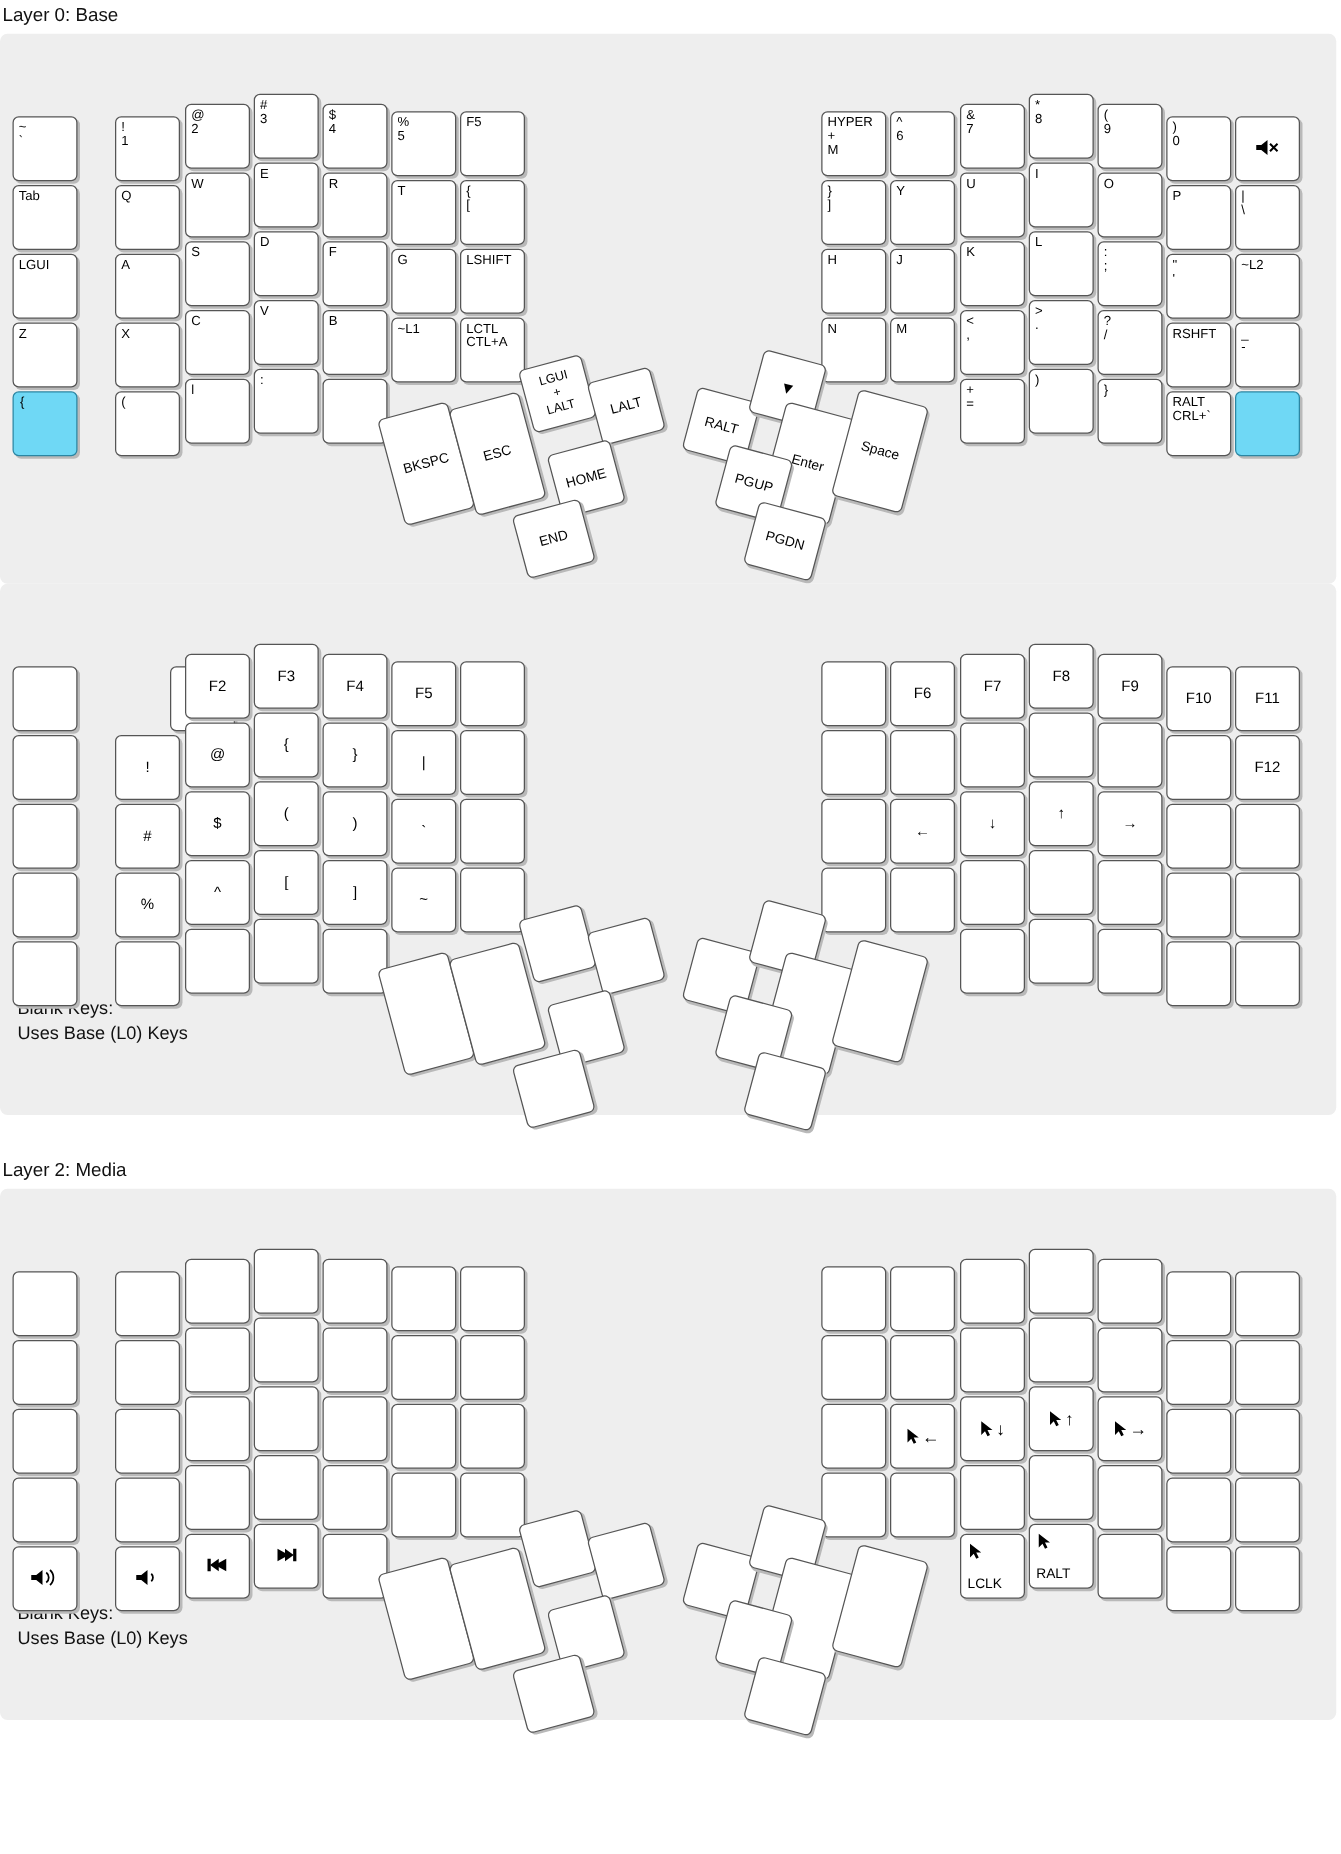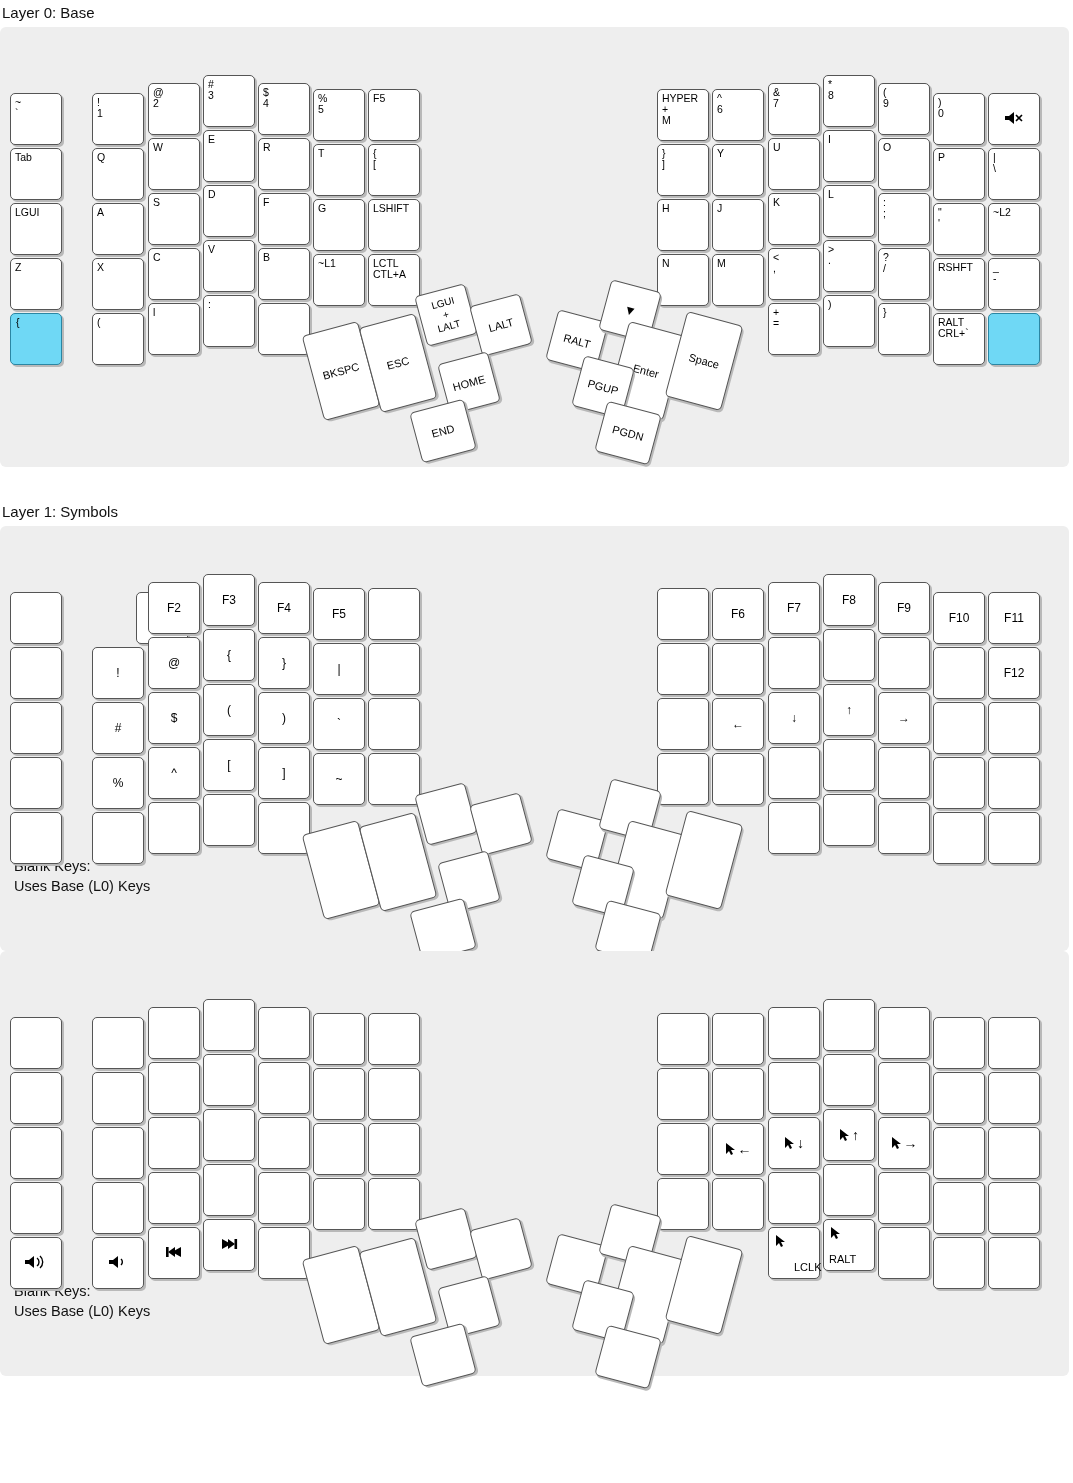--- a/index.html
+++ b/index.html
@@ -281,21 +281,20 @@
         <span class="lg c" style="font-size: 11px; line-height: 12px;">Space</span>
       </div>
       <div class="key rot" style="left: 577px; top: 334px; width: 52px; height: 52px; transform: rotate(15deg);">
         <span class="lg c" style="font-size: 11px; line-height: 12px;">PGUP</span>
       </div>
       <div class="key rot" style="left: 600px; top: 380px; width: 56px; height: 52px; transform: rotate(15deg);">
         <span class="lg c" style="font-size: 11px; line-height: 12px;">PGDN</span>
       </div>
     </div>
 
-  <div class="layer-title" style="margin-top:32px;">Layer 1: Symbols</div>
   <div class="layer-panel" id="panel1" style="height:425px;">
     <div class="note" style="left:14px;top:330px;">Blank Keys:
 Uses Base (L0) Keys</div>
   <div class="key" style="left: 10px; top: 66px; width: 52px; height: 52px;"></div>
       <div class="key" style="left: 92px; top: 66px; width: 52px; height: 52px; margin-left: 44px;">
         <span class="lg c sym">F1</span>
       </div>
       <div class="key" style="left: 148px; top: 56px; width: 52px; height: 52px;">
         <span class="lg c sym">F2</span>
       </div>
@@ -451,20 +450,21 @@
         <span class="lg c" style="font-size: 11px; line-height: 12px;"></span>
       </div>
       <div class="key rot" style="left: 577px; top: 334px; width: 52px; height: 52px; transform: rotate(15deg);">
         <span class="lg c" style="font-size: 11px; line-height: 12px;"></span>
       </div>
       <div class="key rot" style="left: 600px; top: 380px; width: 56px; height: 52px; transform: rotate(15deg);">
         <span class="lg c" style="font-size: 11px; line-height: 12px;"></span>
       </div>
     </div>
 
+  <div class="layer-title" style="margin-top:32px;">Layer 2: Media</div>
   <div class="layer-panel" id="panel2" style="height:425px;">
     <div class="note" style="left:14px;top:330px;">Blank Keys:
 Uses Base (L0) Keys</div>
   <div class="key" style="left: 10px; top: 66px; width: 52px; height: 52px;"></div>
       <div class="key" style="left: 92px; top: 66px; width: 52px; height: 52px;"></div>
       <div class="key" style="left: 148px; top: 56px; width: 52px; height: 52px;"></div>
       <div class="key" style="left: 203px; top: 48px; width: 52px; height: 52px;"></div>
       <div class="key" style="left: 258px; top: 56px; width: 52px; height: 52px;"></div>
       <div class="key" style="left: 313px; top: 62px; width: 52px; height: 52px;"></div>
       <div class="key" style="left: 368px; top: 62px; width: 52px; height: 52px;"></div>
@@ -557,21 +557,21 @@
       <div class="key" style="left: 712px; top: 227px; width: 52px; height: 52px;"></div>
       <div class="key" style="left: 768px; top: 221px; width: 52px; height: 52px;"></div>
       <div class="key" style="left: 823px; top: 213px; width: 52px; height: 52px;"></div>
       <div class="key" style="left: 878px; top: 221px; width: 52px; height: 52px;"></div>
       <div class="key" style="left: 933px; top: 231px; width: 52px; height: 52px;"></div>
       <div class="key" style="left: 988px; top: 231px; width: 52px; height: 52px;"></div>
       <div class="key" style="left: 768px; top: 276px; width: 52px; height: 52px;">
         <span class="lg" style="top: 6px; left: 6px;"><svg width="11" height="14" viewBox="0 0 11 14">
             <path d="M1 1 L1 12 L4 9 L6 13 L8 12 L6 8 L10 8 z" fill="#000"></path>
           </svg></span>
-        <span class="lg" style="top: 34px; left: 5px; font-size: 11px; margin-left: 20px;">LCLK</span>
+        <span class="lg" style="top: 34px; left: 5px; font-size: 11px;">LCLK</span>
       </div>
       <div class="key" style="left: 823px; top: 268px; width: 52px; height: 52px;">
         <span class="lg" style="top: 6px; left: 6px;"><svg width="11" height="14" viewBox="0 0 11 14">
             <path d="M1 1 L1 12 L4 9 L6 13 L8 12 L6 8 L10 8 z" fill="#000"></path>
           </svg></span>
         <span class="lg" style="top: 34px; left: 5px; font-size: 11px;">RALT</span>
       </div>
       <div class="key" style="left: 878px; top: 276px; width: 52px; height: 52px;"></div>
       <div class="key" style="left: 933px; top: 286px; width: 52px; height: 52px;"></div>
       <div class="key" style="left: 988px; top: 286px; width: 52px; height: 52px;"></div>

